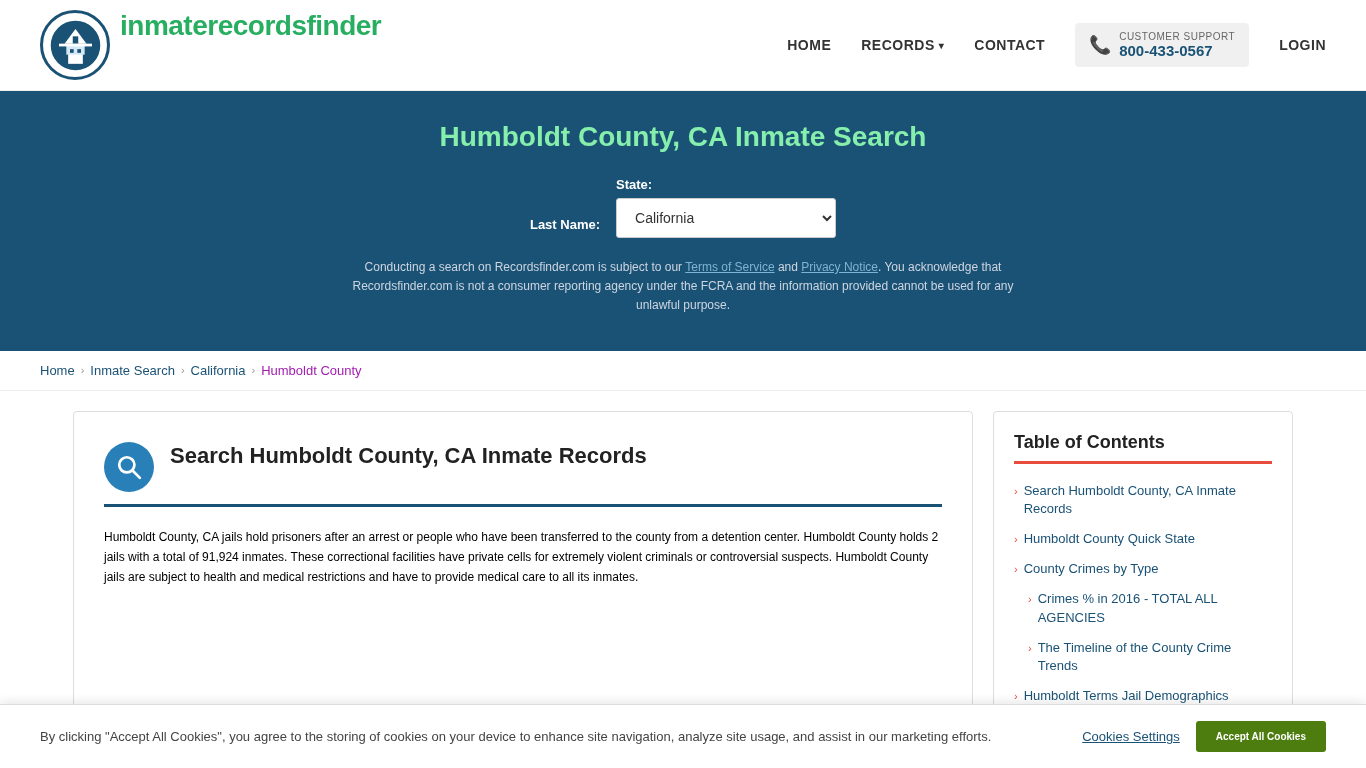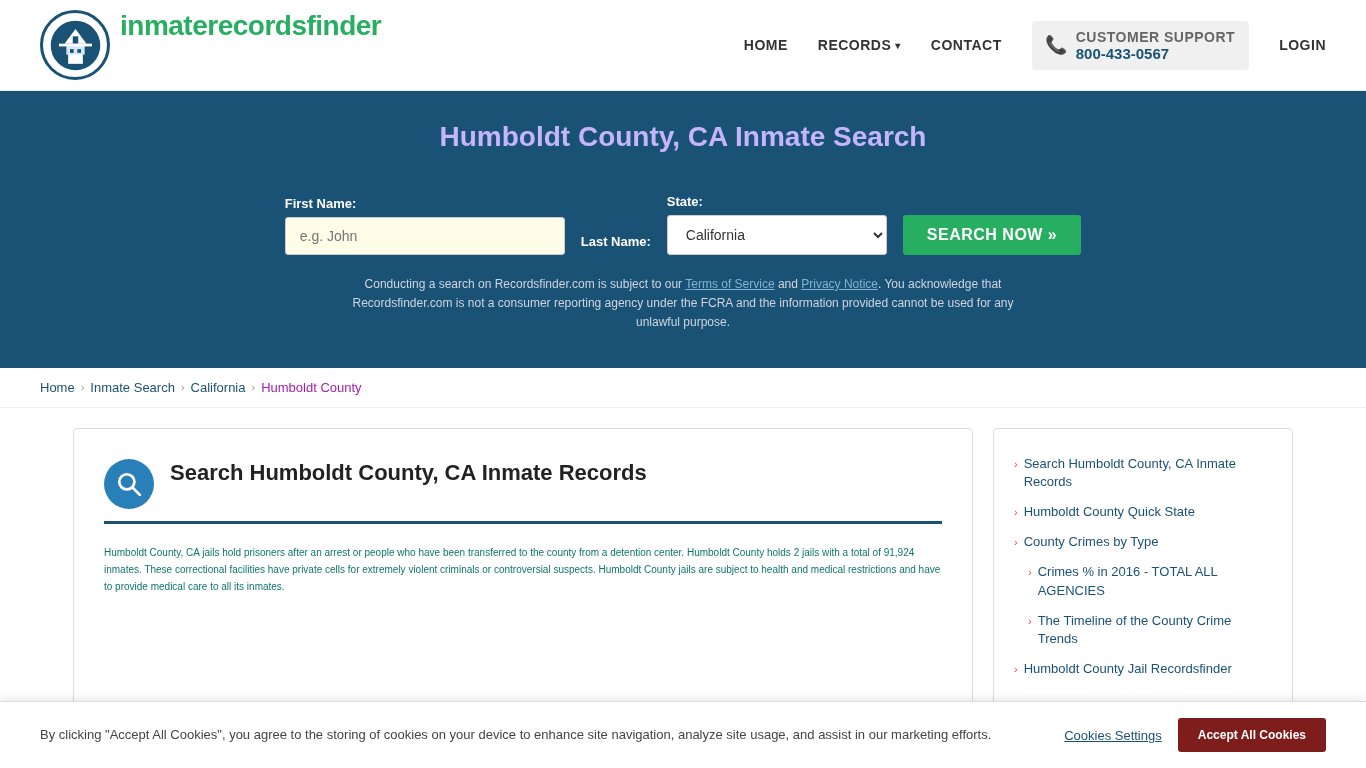--- a/index.html
+++ b/index.html
@@ -79,25 +79,24 @@
       width: 22px;
       height: 22px;
       color: #555;
       font-size: 18px;
     }
     .support-text {
       display: flex;
       flex-direction: column;
     }
     .support-label {
-      font-size: 14px;
+      font-size: 10px;
       color: #666;
       text-transform: uppercase;
       letter-spacing: 0.5px;
-      font-weight: bold;
     }
     .support-number {
       font-size: 15px;
       font-weight: 700;
       color: #1a5276;
     }
     .login-btn {
       font-size: 14px;
       font-weight: 700;
       color: #333;
@@ -107,24 +106,24 @@
       text-decoration: none;
     }
 
     
     .hero {
       background: #1a5276;
       padding: 30px 40px 35px;
       text-align: center;
     }
     .hero-title {
-      color: #c4b5fd;
+      color: #86efac;
       font-size: 28px;
       font-weight: 700;
-      margin-bottom: 41px;
+      margin-bottom: 24px;
     }
     .search-form {
       display: flex;
       align-items: flex-end;
       justify-content: center;
       gap: 16px;
       margin-bottom: 20px;
     }
     .form-group {
       display: flex;
@@ -246,23 +245,23 @@
       height: 26px;
       fill: #fff;
     }
     .content-title {
       font-size: 22px;
       font-weight: 700;
       color: #222;
       line-height: 1.3;
     }
     .content-body {
-      font-size: 10px;
+      font-size: 12px;
       line-height: 1.7;
-      color: #0f766e;
+      color: #000000;
     }
 
     
     .sidebar {
       width: 300px;
       flex-shrink: 0;
     }
     .toc-card {
       border: 1px solid #ddd;
       border-radius: 4px;
@@ -329,23 +328,23 @@
     }
     .cookies-settings-btn {
       background: none;
       border: none;
       color: #1a5276;
       font-size: 13px;
       cursor: pointer;
       text-decoration: underline;
     }
     .accept-cookies-btn {
-      background: #7f1d1d;
+      background: #4d7c0f;
       color: #fff;
-      font-size: 12px;
+      font-size: 10px;
       font-weight: 600;
       padding: 10px 20px;
       border: none;
       border-radius: 3px;
       cursor: pointer;
     }
   </style>
 </head>
 <body>
 
@@ -383,31 +382,26 @@
       </div>
     </div>
     <a class="login-btn">LOGIN</a>
   </nav>
 </header>
 
 <section class="hero">
   <h1 class="hero-title">Humboldt County, CA Inmate Search</h1>
   <div class="search-form">
     <div class="form-group">
-      <label class="form-label">First Name:</label>
-      <input class="form-input" type="text" placeholder="e.g. John" style="">
-    </div>
-    <div class="form-group">
       <label class="form-label">Last Name:</label>
     </div>
     <div class="form-group">
       <label class="form-label">State:</label>
       <select class="state-select"><option value="Alabama">Alabama</option><option value="Alaska">Alaska</option><option value="Arizona">Arizona</option><option value="Arkansas">Arkansas</option><option value="California" selected="">California</option><option value="Colorado">Colorado</option><option value="Connecticut">Connecticut</option><option value="Delaware">Delaware</option><option value="Florida">Florida</option><option value="Georgia">Georgia</option><option value="Hawaii">Hawaii</option><option value="Idaho">Idaho</option><option value="Illinois">Illinois</option><option value="Indiana">Indiana</option><option value="Iowa">Iowa</option><option value="Kansas">Kansas</option><option value="Kentucky">Kentucky</option><option value="Louisiana">Louisiana</option><option value="Maine">Maine</option><option value="Maryland">Maryland</option><option value="Massachusetts">Massachusetts</option><option value="Michigan">Michigan</option><option value="Minnesota">Minnesota</option><option value="Mississippi">Mississippi</option><option value="Missouri">Missouri</option><option value="Montana">Montana</option><option value="Nebraska">Nebraska</option><option value="Nevada">Nevada</option><option value="New Hampshire">New Hampshire</option><option value="New Jersey">New Jersey</option><option value="New Mexico">New Mexico</option><option value="New York">New York</option><option value="North Carolina">North Carolina</option><option value="North Dakota">North Dakota</option><option value="Ohio">Ohio</option><option value="Oklahoma">Oklahoma</option><option value="Oregon">Oregon</option><option value="Pennsylvania">Pennsylvania</option><option value="Rhode Island">Rhode Island</option><option value="South Carolina">South Carolina</option><option value="South Dakota">South Dakota</option><option value="Tennessee">Tennessee</option><option value="Texas">Texas</option><option value="Utah">Utah</option><option value="Vermont">Vermont</option><option value="Virginia">Virginia</option><option value="Washington">Washington</option><option value="West Virginia">West Virginia</option><option value="Wisconsin">Wisconsin</option><option value="Wyoming">Wyoming</option></select>
     </div>
-    <button class="search-btn">SEARCH NOW »</button>
   </div>
   <p class="hero-disclaimer">
     Conducting a search on Recordsfinder.com is subject to our <a href="#">Terms of Service</a> and <a href="#">Privacy Notice</a>. You acknowledge that Recordsfinder.com is not a consumer reporting agency under the FCRA and the information provided cannot be used for any unlawful purpose.
   </p>
 </section>
 
 <nav class="breadcrumb">
   <a class="breadcrumb-link">Home</a>
   <span class="breadcrumb-sep">›</span>
   <a class="breadcrumb-link">Inmate Search</a>
@@ -426,20 +420,21 @@
           <line x1="15.5" y1="15.5" x2="22" y2="22" stroke="#fff" stroke-width="2.5" stroke-linecap="round"></line>
         </svg>
       </div>
       <h2 class="content-title">Search Humboldt County, CA Inmate Records</h2>
     </div>
     <p class="content-body">Humboldt County, CA jails hold prisoners after an arrest or people who have been transferred to the county from a detention center. Humboldt County holds 2 jails with a total of 91,924 inmates. These correctional facilities have private cells for extremely violent criminals or controversial suspects. Humboldt County jails are subject to health and medical restrictions and have to provide medical care to all its inmates.</p>
   </article>
 
   <aside class="sidebar">
     <div class="toc-card">
+      <h3 class="toc-title">Table of Contents</h3>
       <div id="toc-list">
           <div class="toc-item">
             <span class="toc-chevron">›</span>
             <a href="#">Search Humboldt County, CA Inmate Records</a>
           </div>
           <div class="toc-item">
             <span class="toc-chevron">›</span>
             <a href="#">Humboldt County Quick State</a>
           </div>
           <div class="toc-item">
@@ -449,21 +444,21 @@
           <div class="toc-item toc-sub">
             <span class="toc-chevron">›</span>
             <a href="#">Crimes % in 2016 - TOTAL ALL AGENCIES</a>
           </div>
           <div class="toc-item toc-sub">
             <span class="toc-chevron">›</span>
             <a href="#">The Timeline of the County Crime Trends</a>
           </div>
           <div class="toc-item">
             <span class="toc-chevron">›</span>
-            <a href="#">Humboldt County Jail Recordsfinder</a>
+            <a href="#">Humboldt Terms Jail Demographics</a>
           </div>
         </div>
     </div>
   </aside>
 </div>
 
 <div class="cookie-banner">
   <p class="cookie-text">By clicking "Accept All Cookies", you agree to the storing of cookies on your device to enhance site navigation, analyze site usage, and assist in our marketing efforts.</p>
   <div class="cookie-actions">
     <button class="cookies-settings-btn">Cookies Settings</button>

